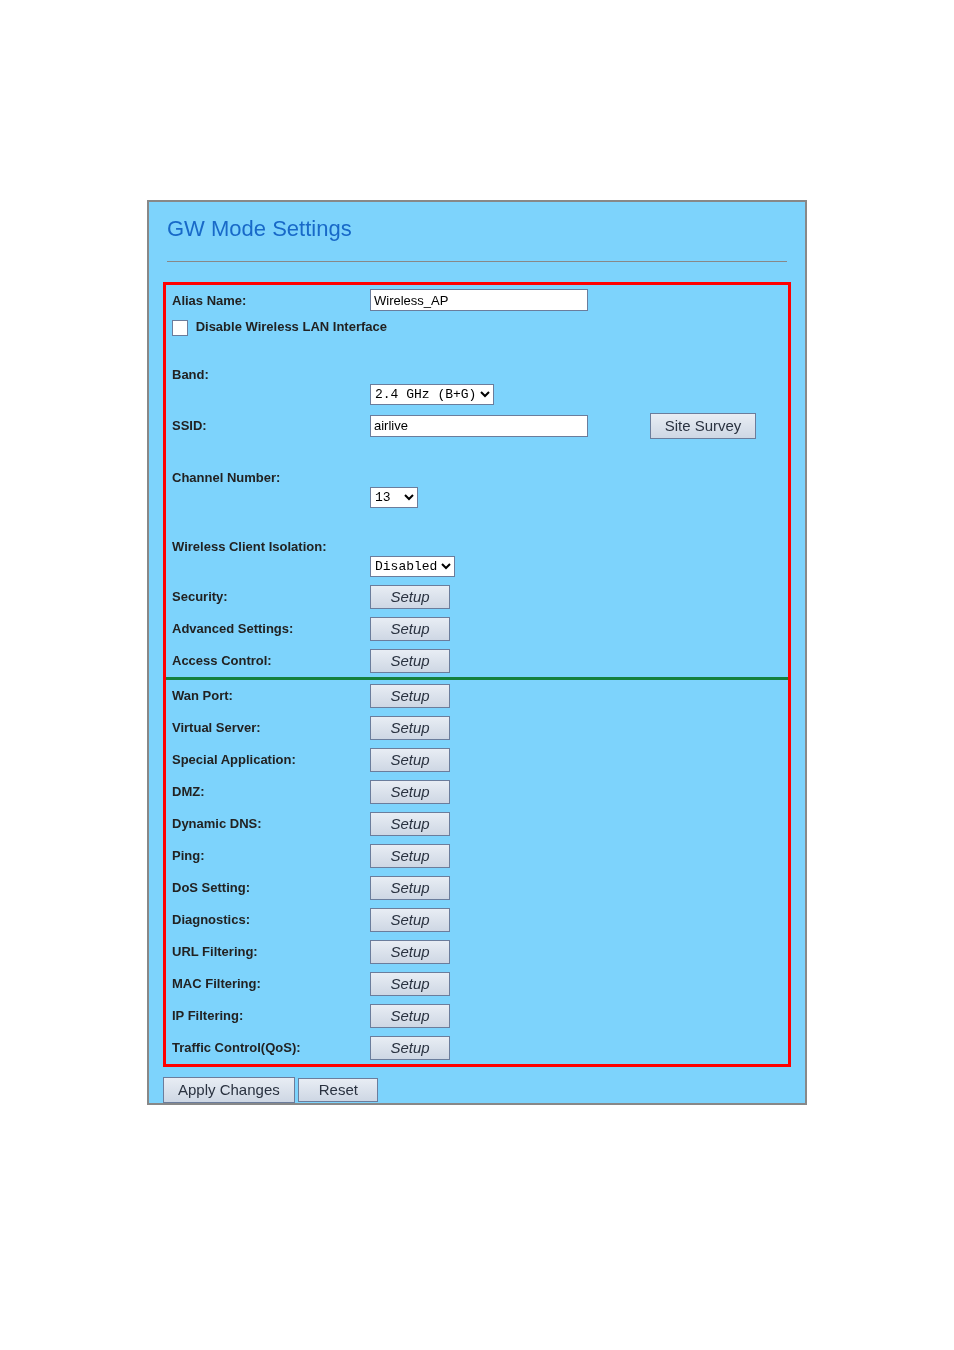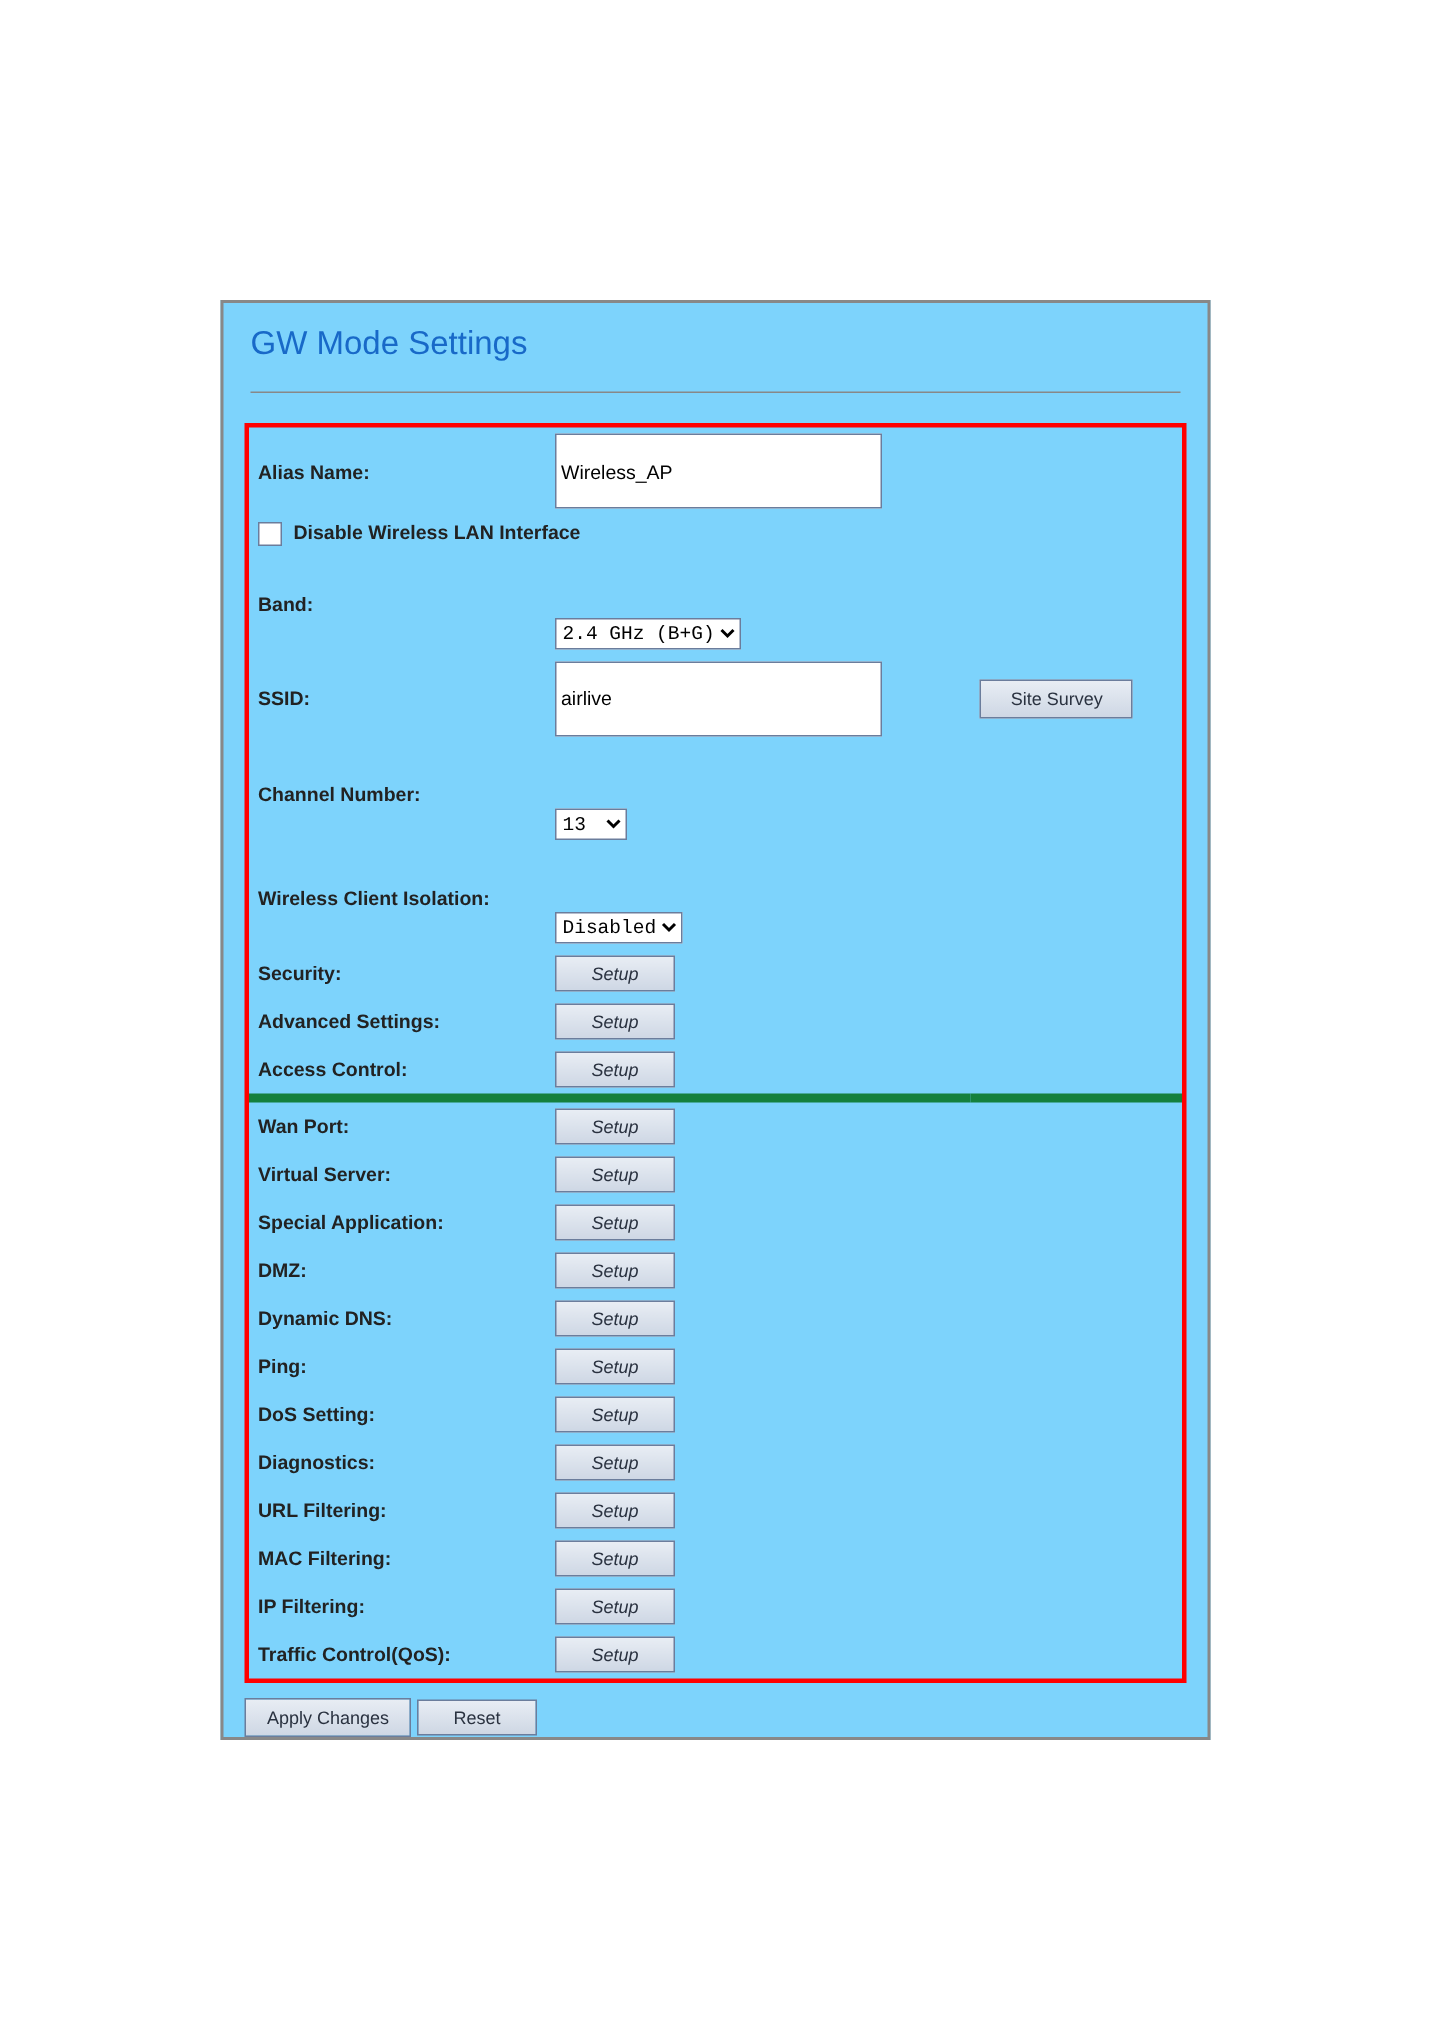--- a/index.html
+++ b/index.html
@@ -48,21 +48,21 @@
   td.label {
     font-weight: bold;
     color: #222;
     width: 186px;
     white-space: nowrap;
   }
   input[type=text] {
     font-family: Arial, Helvetica, sans-serif;
     font-size: 13px;
     border: 1px solid #6b7d9c;
-    padding: 15px 3px;
+    padding: 1px 3px;
     height: 18px;
     background: #fff;
   }
   .w-alias { width: 210px; }
   .w-ssid  { width: 210px; }
   select {
     font-family: Liberation Mono, monospace;
     font-size: 13px;
     border: 1px solid #6b7d9c;
     background: #fff;
@@ -76,38 +76,38 @@
     height: 14px;
     display: inline-block;
     vertical-align: middle;
     margin-right: 4px;
   }
   .btn {
     display: inline-block;
     border: 1px solid #6b7d9c;
     background: linear-gradient(#e8edf4, #ced7e4);
     color: #2a3240;
-    font-size: 12px;
+    font-size: 15px;
     text-align: center;
     padding: 2px 12px;
     cursor: pointer;
     height: 18px;
     line-height: 18px;
     min-width: 54px;
     box-sizing: content-box;
   }
   .btn.big {
     padding: 3px 14px;
     min-width: 72px;
   }
   .footer-btns {
     padding: 10px 14px 0 14px;
   }
   .section-divider td {
-    border-top: 6px solid #15803d;
+    border-top: 3px solid #15803d;
     padding-top: 4px;
   }
   .col-btn { width: 100px; font-style: italic; }
   .col-right { text-align: left; }
 </style>
 </head>
 <body>
 
 <div class="page">
   <div class="panel">

